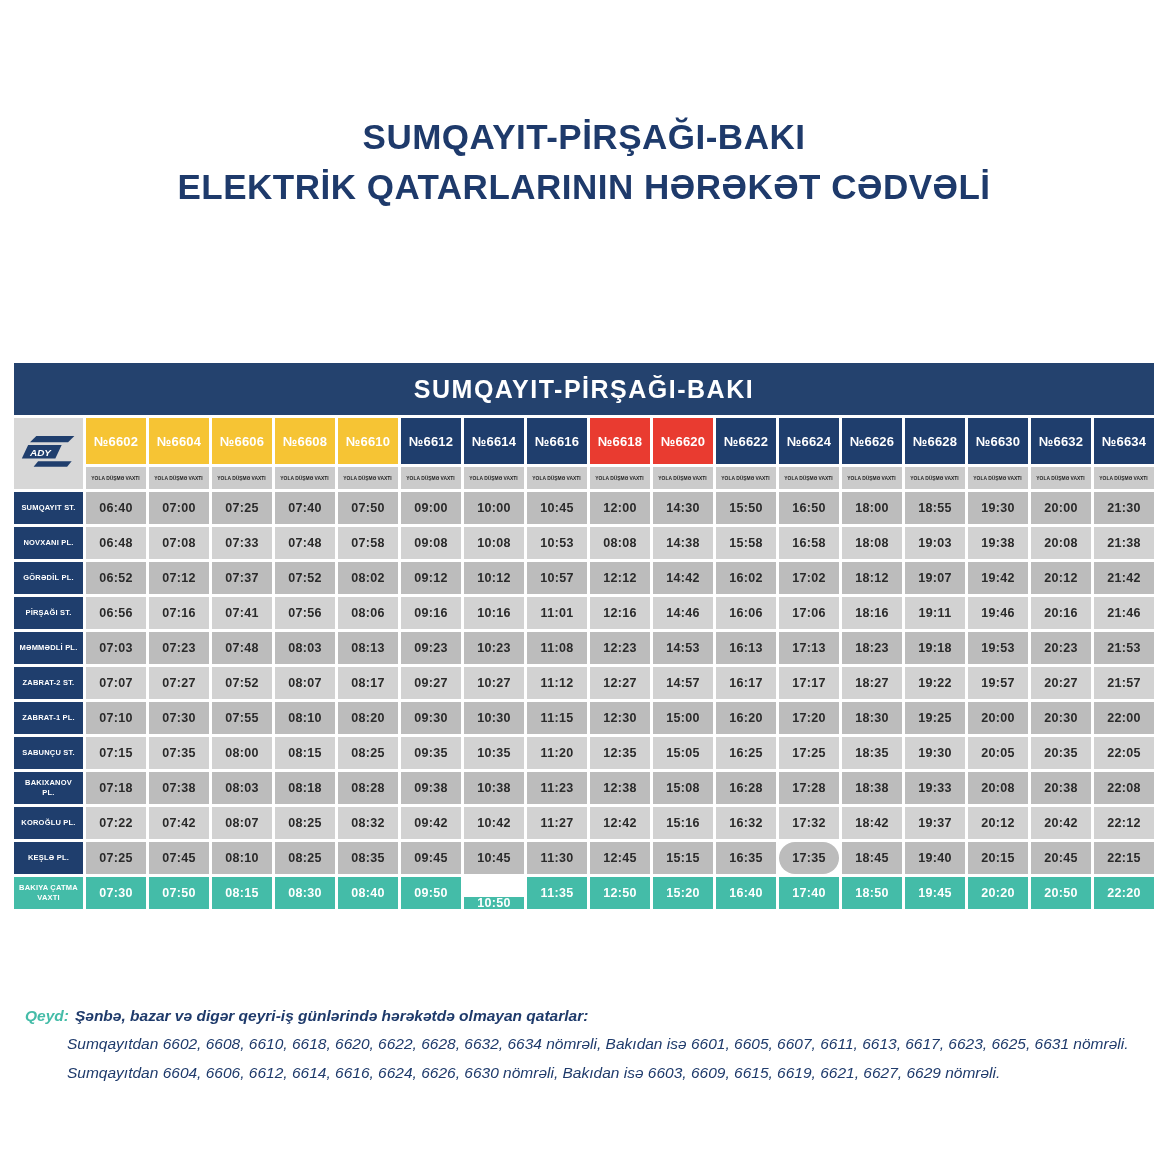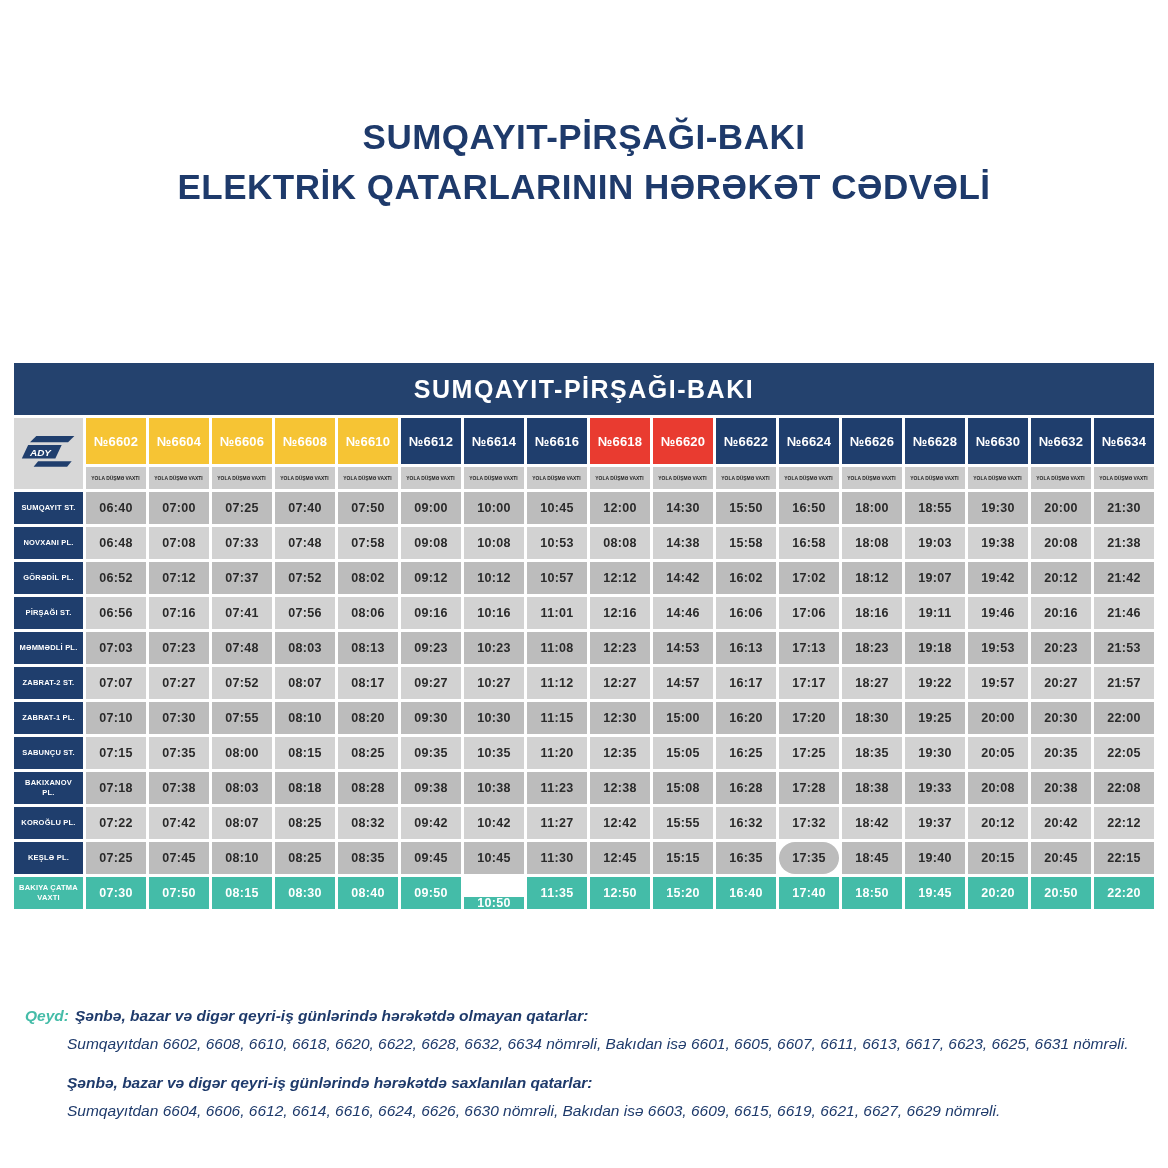--- a/index.html
+++ b/index.html
@@ -315,21 +315,21 @@
         <div class="cell station" style="grid-area: 12 / 1;">KOROĞLU PL.</div>
         <div class="cell time light" style="grid-area: 12 / 2;">07:22</div>
         <div class="cell time light" style="grid-area: 12 / 3;">07:42</div>
         <div class="cell time light" style="grid-area: 12 / 4;">08:07</div>
         <div class="cell time light" style="grid-area: 12 / 5;">08:25</div>
         <div class="cell time light" style="grid-area: 12 / 6;">08:32</div>
         <div class="cell time light" style="grid-area: 12 / 7;">09:42</div>
         <div class="cell time light" style="grid-area: 12 / 8;">10:42</div>
         <div class="cell time light" style="grid-area: 12 / 9;">11:27</div>
         <div class="cell time light" style="grid-area: 12 / 10;">12:42</div>
-        <div class="cell time light" style="grid-area: 12 / 11;">15:55</div>
+        <div class="cell time light" style="grid-area: 12 / 11;">15:16</div>
         <div class="cell time light" style="grid-area: 12 / 12;">16:32</div>
         <div class="cell time light" style="grid-area: 12 / 13;">17:32</div>
         <div class="cell time light" style="grid-area: 12 / 14;">18:42</div>
         <div class="cell time light" style="grid-area: 12 / 15;">19:37</div>
         <div class="cell time light" style="grid-area: 12 / 16;">20:12</div>
         <div class="cell time light" style="grid-area: 12 / 17;">20:42</div>
         <div class="cell time light" style="grid-area: 12 / 18;">22:12</div>
         <div class="cell station" style="grid-area: 13 / 1;">KEŞLƏ PL.</div>
         <div class="cell time dark" style="grid-area: 13 / 2;">07:25</div>
         <div class="cell time dark" style="grid-area: 13 / 3;">07:45</div>
@@ -365,17 +365,16 @@
         <div class="cell time arrival" style="grid-area: 14 / 15;">19:45</div>
         <div class="cell time arrival" style="grid-area: 14 / 16;">20:20</div>
         <div class="cell time arrival" style="grid-area: 14 / 17;">20:50</div>
         <div class="cell time arrival" style="grid-area: 14 / 18;">22:20</div>
       </div>
   </div>
 
   <div class="notes">
     <div class="row1"><span class="note-label">Qeyd:</span><span class="note-title">Şənbə, bazar və digər qeyri-iş günlərində hərəkətdə olmayan qatarlar:</span></div>
     <div class="note-body">Sumqayıtdan 6602, 6608, 6610, 6618, 6620, 6622, 6628, 6632, 6634 nömrəli, Bakıdan isə  6601, 6605, 6607, 6611, 6613, 6617, 6623, 6625, 6631 nömrəli.</div>
-    <div class="note-title2">Şənbə, bazar və digər qeyri-iş günlərində hərəkətdə saxlanılan qatarlar:</div>
     <div class="note-body">Sumqayıtdan 6604, 6606, 6612, 6614, 6616, 6624, 6626, 6630 nömrəli, Bakıdan isə 6603, 6609, 6615, 6619, 6621, 6627, 6629 nömrəli.</div>
   </div>
 
 </div>
 
 </body></html>

